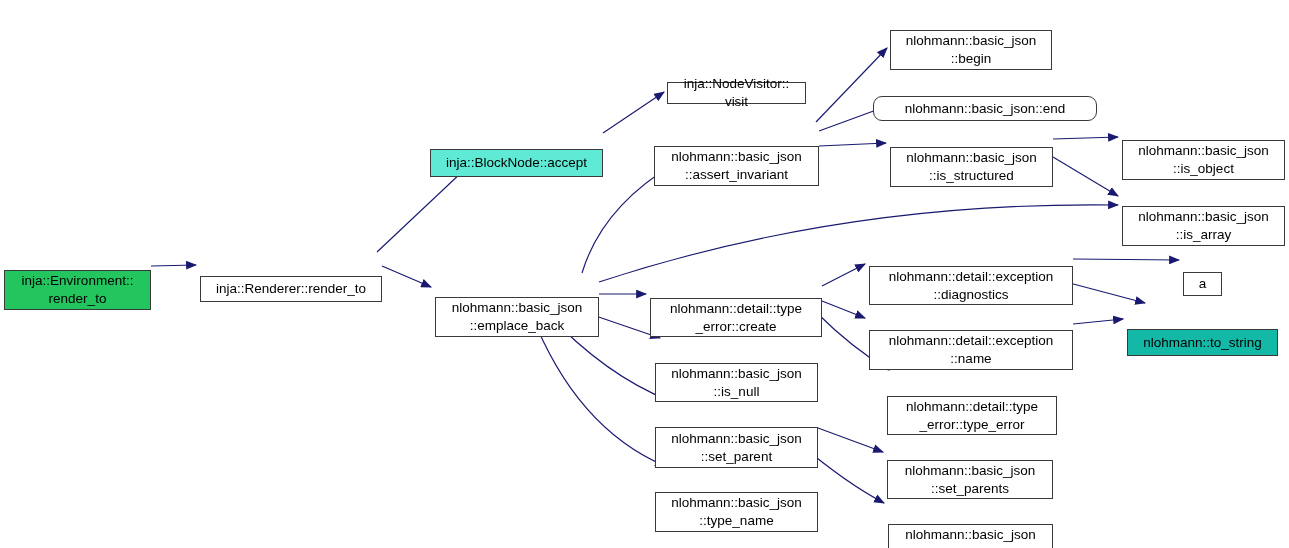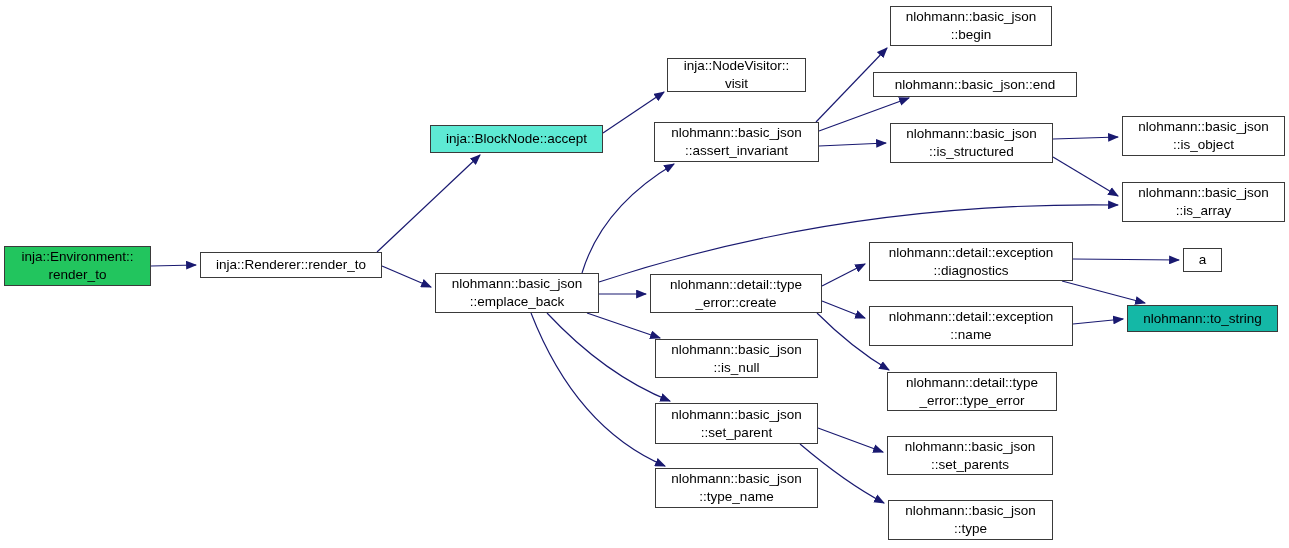--- a/index.html
+++ b/index.html
@@ -34,20 +34,21 @@
     display: flex;
     align-items: center;
     justify-content: center;
     text-align: center;
     white-space: pre-line;
     font-size: 13.5px;
     line-height: 1.3;
     color: #000000;
     padding: 0 2px;
     cursor: pointer;
+    margin-top: 24px;
   }
   .node.root {
     background: #bfbfbf;
     cursor: default;
   }
 </style>
 </head>
 <body>
 
 <div class="stage">
@@ -81,27 +82,27 @@
         <path d="M 1073 324 L 1123 319" class="edge" stroke="#191970" marker-end="url(#arrowhead)"></path>
         <path d="M 818 428 L 883 452" class="edge" stroke="#191970" marker-end="url(#arrowhead)"></path>
         <path d="M 800 444 Q 846 483 884 503" class="edge" stroke="#191970" marker-end="url(#arrowhead)"></path>
       </g>
   </svg>
 
 <div class="node root" style="left: 4px; top: 246px; width: 147px; height: 40px; border-color: rgb(58, 58, 58); background: #22c55e;">inja::Environment::
 render_to</div>
     <div class="node" style="left: 200px; top: 252px; width: 182px; height: 26px; border-color: rgb(58, 58, 58); background: rgb(255, 255, 255);">inja::Renderer::render_to</div>
     <div class="node" style="left: 430px; top: 125px; width: 173px; height: 28px; border-color: rgb(58, 58, 58); background: #5eead4;">inja::BlockNode::accept</div>
-    <div class="node" style="left: 667px; top: 58px; width: 139px; height: 34px; border-color: rgb(58, 58, 58); background: rgb(255, 255, 255);">inja::NodeVisitor::
+    <div class="node" style="left: 667px; top: 58px; width: 139px; height: 22px; border-color: rgb(58, 58, 58); background: rgb(255, 255, 255);">inja::NodeVisitor::
 visit</div>
     <div class="node" style="left: 654px; top: 122px; width: 165px; height: 40px; border-color: rgb(58, 58, 58); background: rgb(255, 255, 255);">nlohmann::basic_json
 ::assert_invariant</div>
     <div class="node" style="left: 890px; top: 6px; width: 162px; height: 40px; border-color: rgb(58, 58, 58); background: rgb(255, 255, 255);">nlohmann::basic_json
 ::begin</div>
-    <div class="node" style="left: 873px; top: 72px; width: 204px; height: 25px; border-color: rgb(58, 58, 58); background: rgb(255, 255, 255);">nlohmann::basic_json::end</div>
+    <div class="node" style="left: 873px; top: 72px; width: 224px; height: 25px; border-color: rgb(58, 58, 58); background: rgb(255, 255, 255); border-radius: 9px;">nlohmann::basic_json::end</div>
     <div class="node" style="left: 890px; top: 123px; width: 163px; height: 40px; border-color: rgb(58, 58, 58); background: rgb(255, 255, 255);">nlohmann::basic_json
 ::is_structured</div>
     <div class="node" style="left: 1122px; top: 116px; width: 163px; height: 40px; border-color: rgb(58, 58, 58); background: rgb(255, 255, 255);">nlohmann::basic_json
 ::is_object</div>
     <div class="node" style="left: 1122px; top: 182px; width: 163px; height: 40px; border-color: rgb(58, 58, 58); background: rgb(255, 255, 255);">nlohmann::basic_json
 ::is_array</div>
     <div class="node" style="left: 435px; top: 273px; width: 164px; height: 40px; border-color: rgb(58, 58, 58); background: rgb(255, 255, 255);">nlohmann::basic_json
 ::emplace_back</div>
     <div class="node" style="left: 650px; top: 274px; width: 172px; height: 39px; border-color: rgb(58, 58, 58); background: rgb(255, 255, 255);">nlohmann::detail::type
 _error::create</div>

